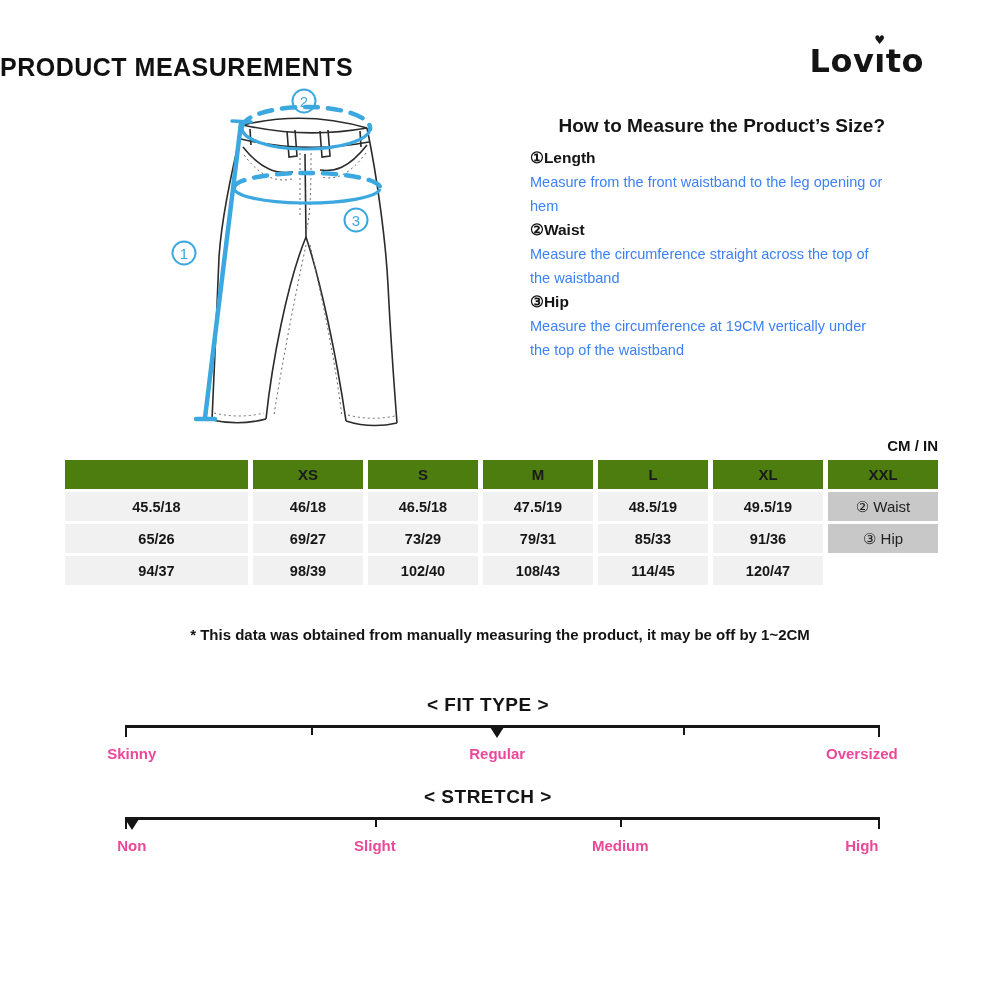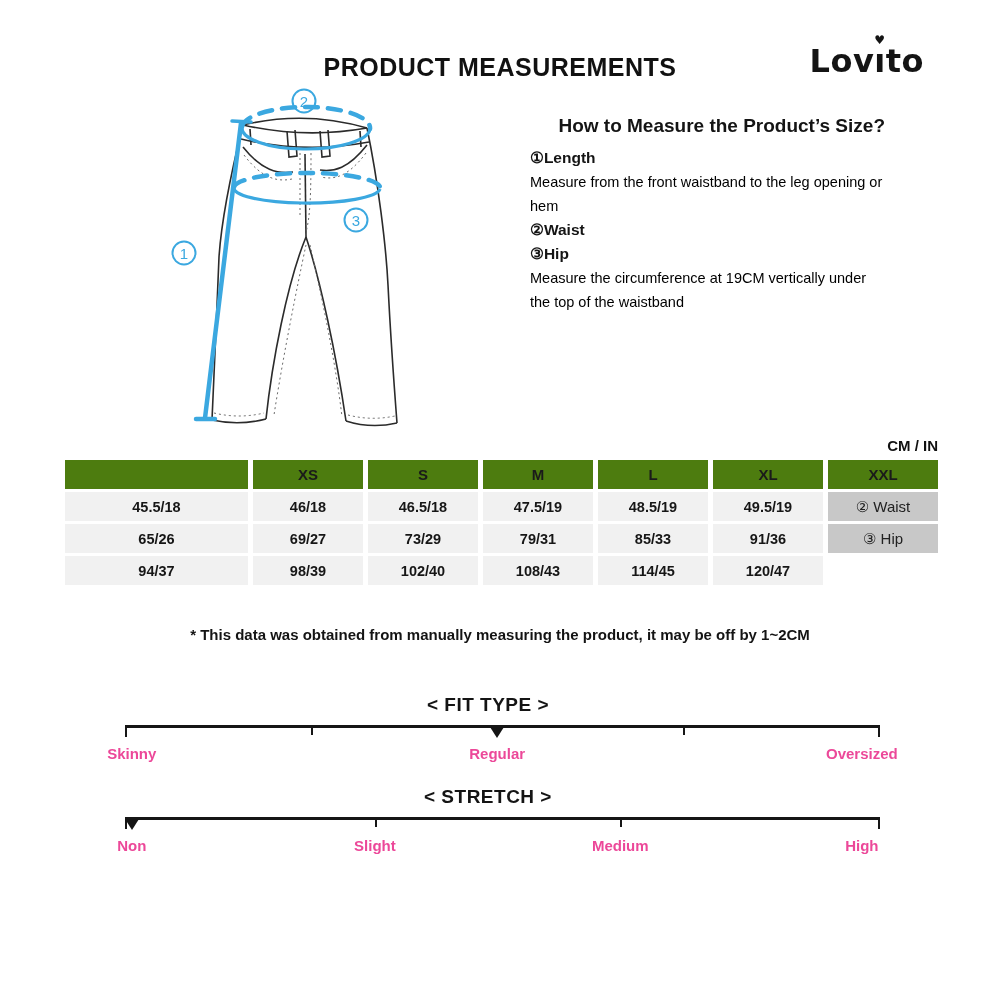--- a/index.html
+++ b/index.html
@@ -1,35 +1,35 @@
 <!DOCTYPE html>
 <html><head>
 <meta charset="utf-8">
 <style>
   html,body{margin:0;padding:0;background:#fff;}
   .canvas{position:relative;width:1000px;height:1000px;background:#fff;overflow:hidden;
           font-family:"Liberation Sans",sans-serif;color:#1a1a1a;}
 
   
-  .page-title{position:absolute;left:0;top:53px;width:1000px;text-align:center;
+  .page-title{position:absolute;left:0;top:53px;width:1000px;
               font-size:25px;font-weight:800;letter-spacing:.5px;color:#111;}
   .brand{position:absolute;top:42px;right:76px;font-family:"DejaVu Sans",sans-serif;
          font-size:32px;font-weight:bold;color:#141414;letter-spacing:.5px;margin-left:9px;}
   .brand .iwrap{position:relative;display:inline-block;}
   .brand .heart{position:absolute;left:50%;top:-8px;transform:translateX(-50%);
                 font-size:12px;line-height:12px;}
 
   
   .pants{position:absolute;left:150px;top:85px;}
 
   
   .howto{position:absolute;left:530px;top:115px;width:355px;}
   .howto h2{margin:0 0 9px 0;font-size:19px;font-weight:bold;color:#141414;text-align:right;}
   .item-name{font-size:15.5px;font-weight:bold;line-height:24px;color:#141414;}
-  .item-desc{font-size:14.5px;line-height:24px;color:#000000;margin:0;}
+  .item-desc{font-size:14.5px;line-height:24px;color:#3b82f6;margin:0;}
 
   
   .unit-label{position:absolute;top:437px;right:62px;font-size:15px;font-weight:bold;color:#111;}
   .size-table{position:absolute;left:65px;top:460px;width:873px;display:grid;
               grid-template-columns:183px repeat(6,1fr);gap:3px 5px;}
   .cell{display:flex;align-items:center;justify-content:center;height:29px;font-size:14.5px;}
   .cell.head{background:#4d7c0f;font-weight:bold;font-size:15px;}
   .cell.rowlabel{background:#c8c8c8;font-weight:normal;font-size:15px;color:#222;}
   .cell.value{background:#f1f1f1;font-weight:bold;color:#161616;}
 
@@ -116,20 +116,21 @@
       <text x="34" y="173.5">1</text>
       <text x="206" y="140.5">3</text>
     </g>
   </svg>
 
   <div class="howto">
     <h2>How to Measure the Product’s Size?</h2>
     <div class="item-name">①Length</div>
     <p class="item-desc">Measure from the front waistband to the leg opening or hem</p>
     <div class="item-name">②Waist</div>
+    <p class="item-desc">Measure the circumference straight across the top of the waistband</p>
     <div class="item-name">③Hip</div>
     <p class="item-desc">Measure the circumference at 19CM vertically under the top of the waistband</p>
   </div>
 
   <div class="unit-label">CM / IN</div>
 
   <div class="size-table">
     <div class="cell head"></div>
     <div class="cell head">XS</div>
     <div class="cell head">S</div>

